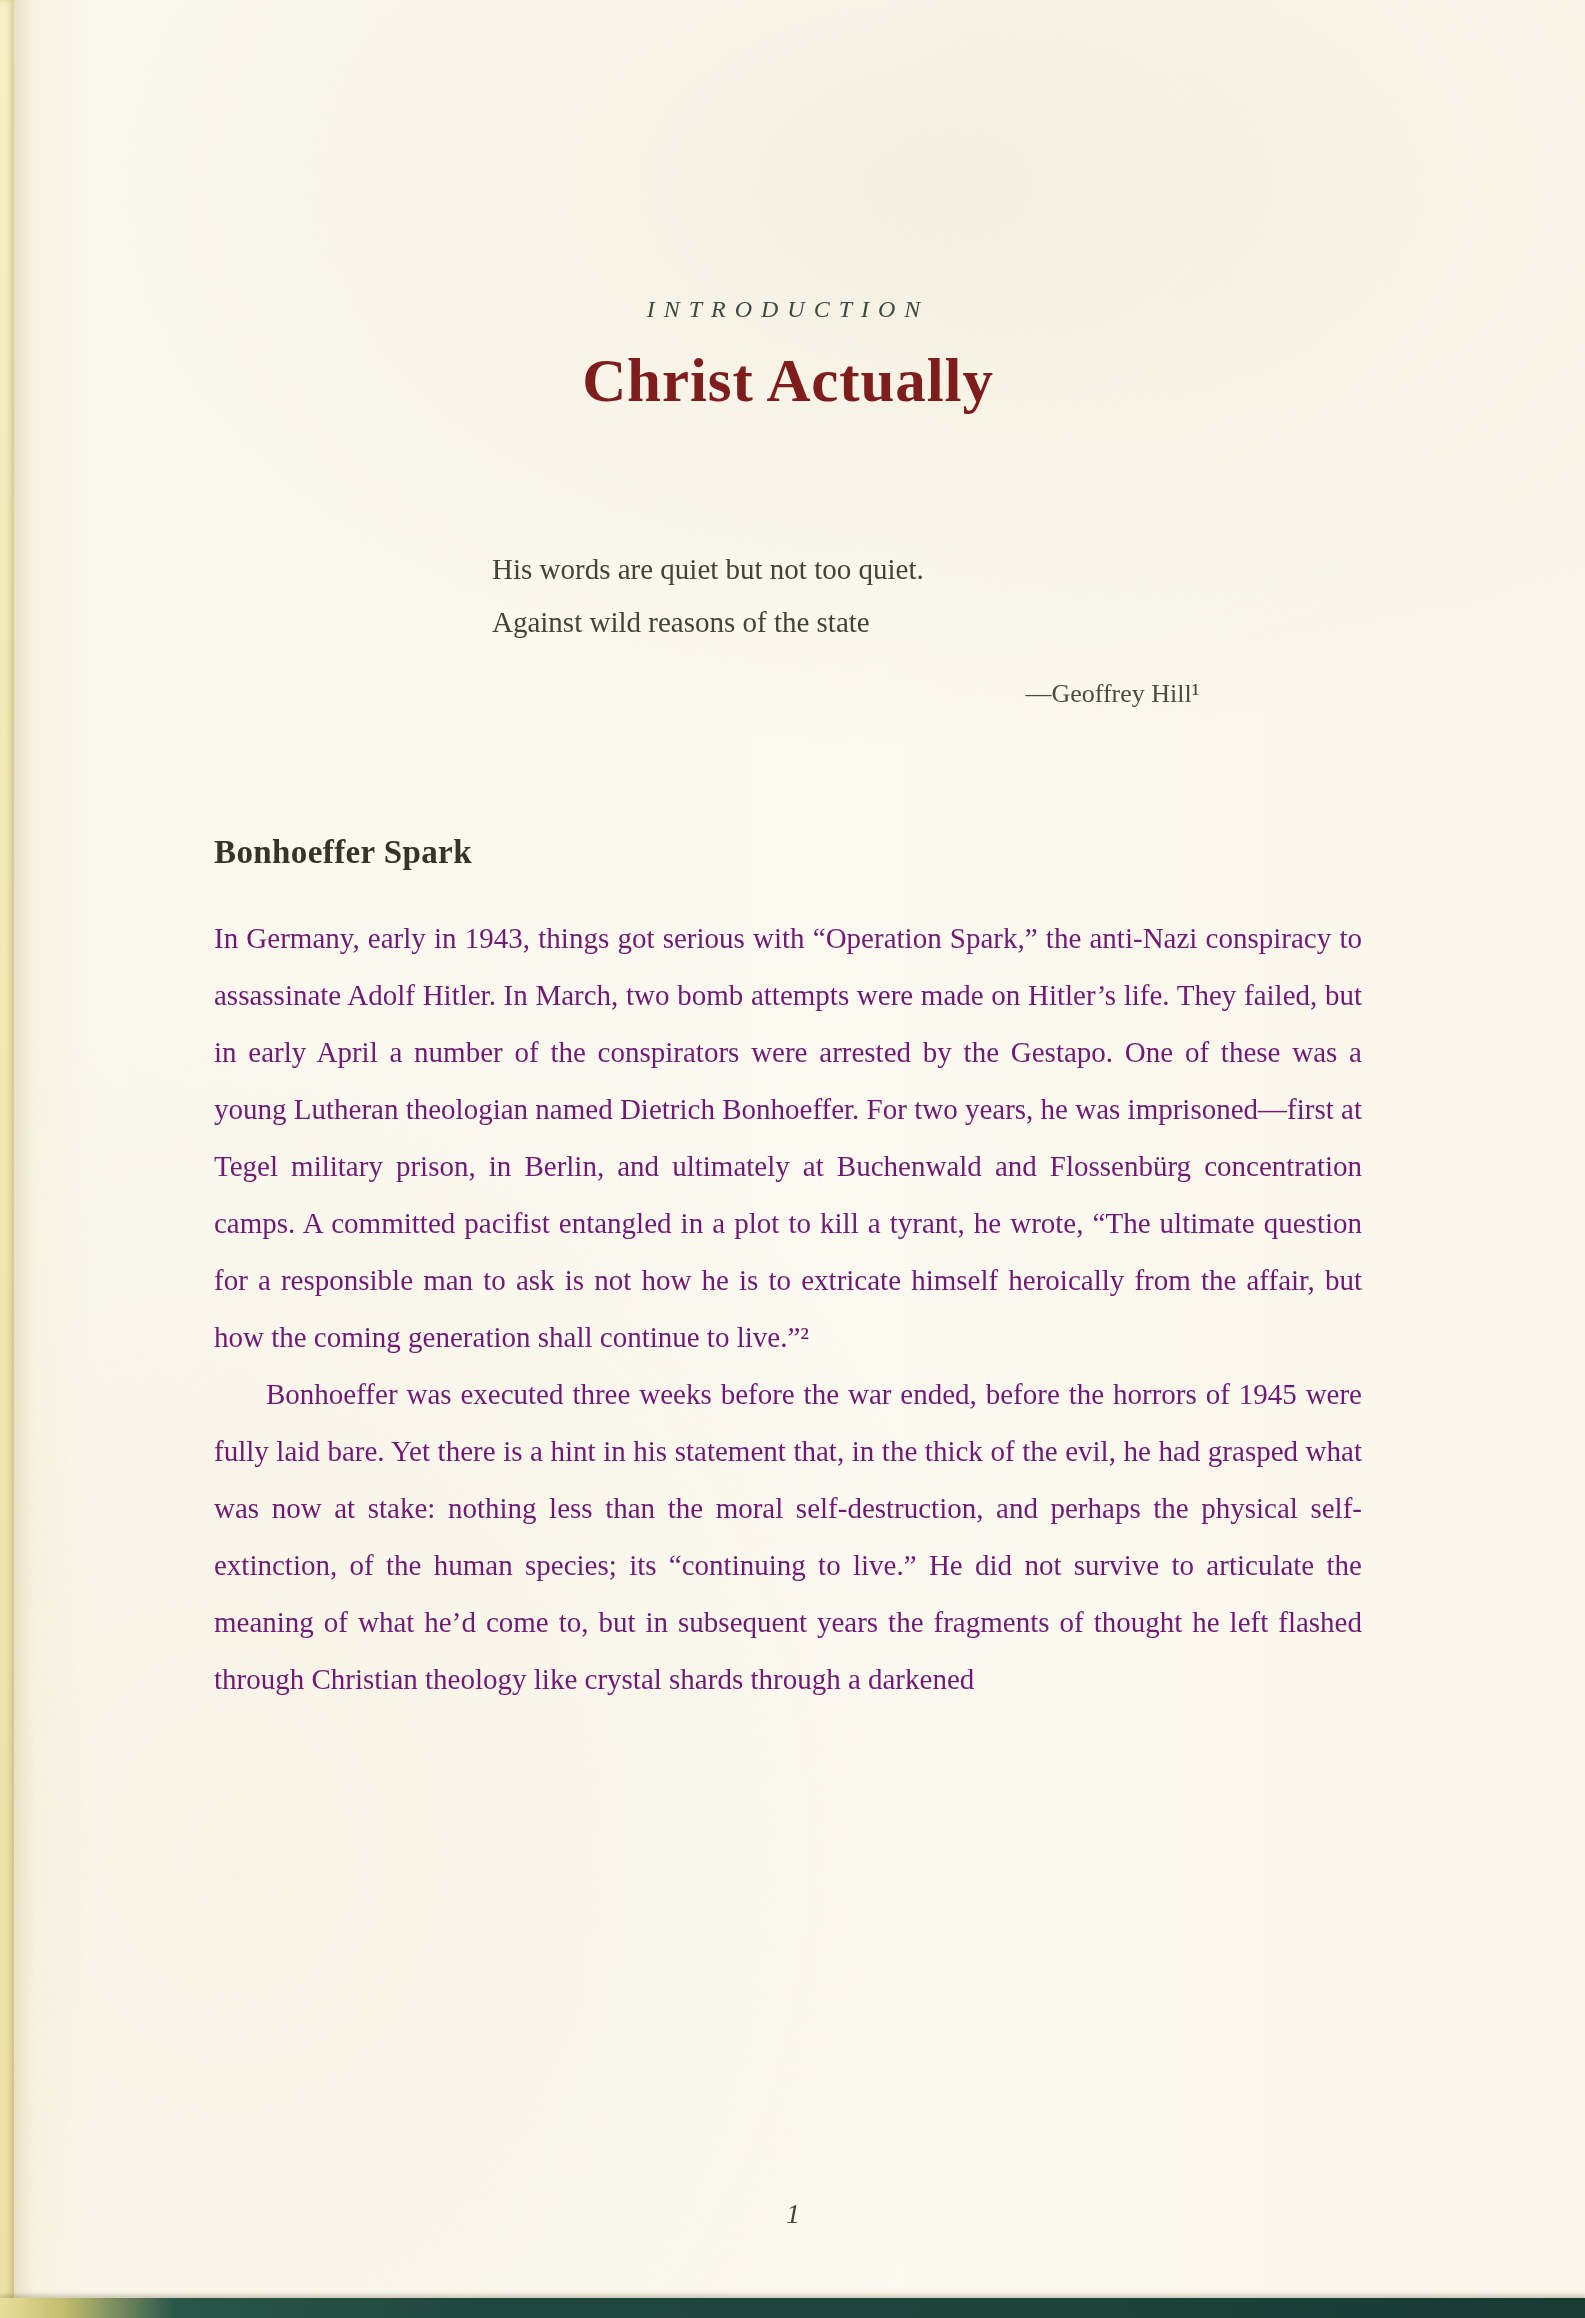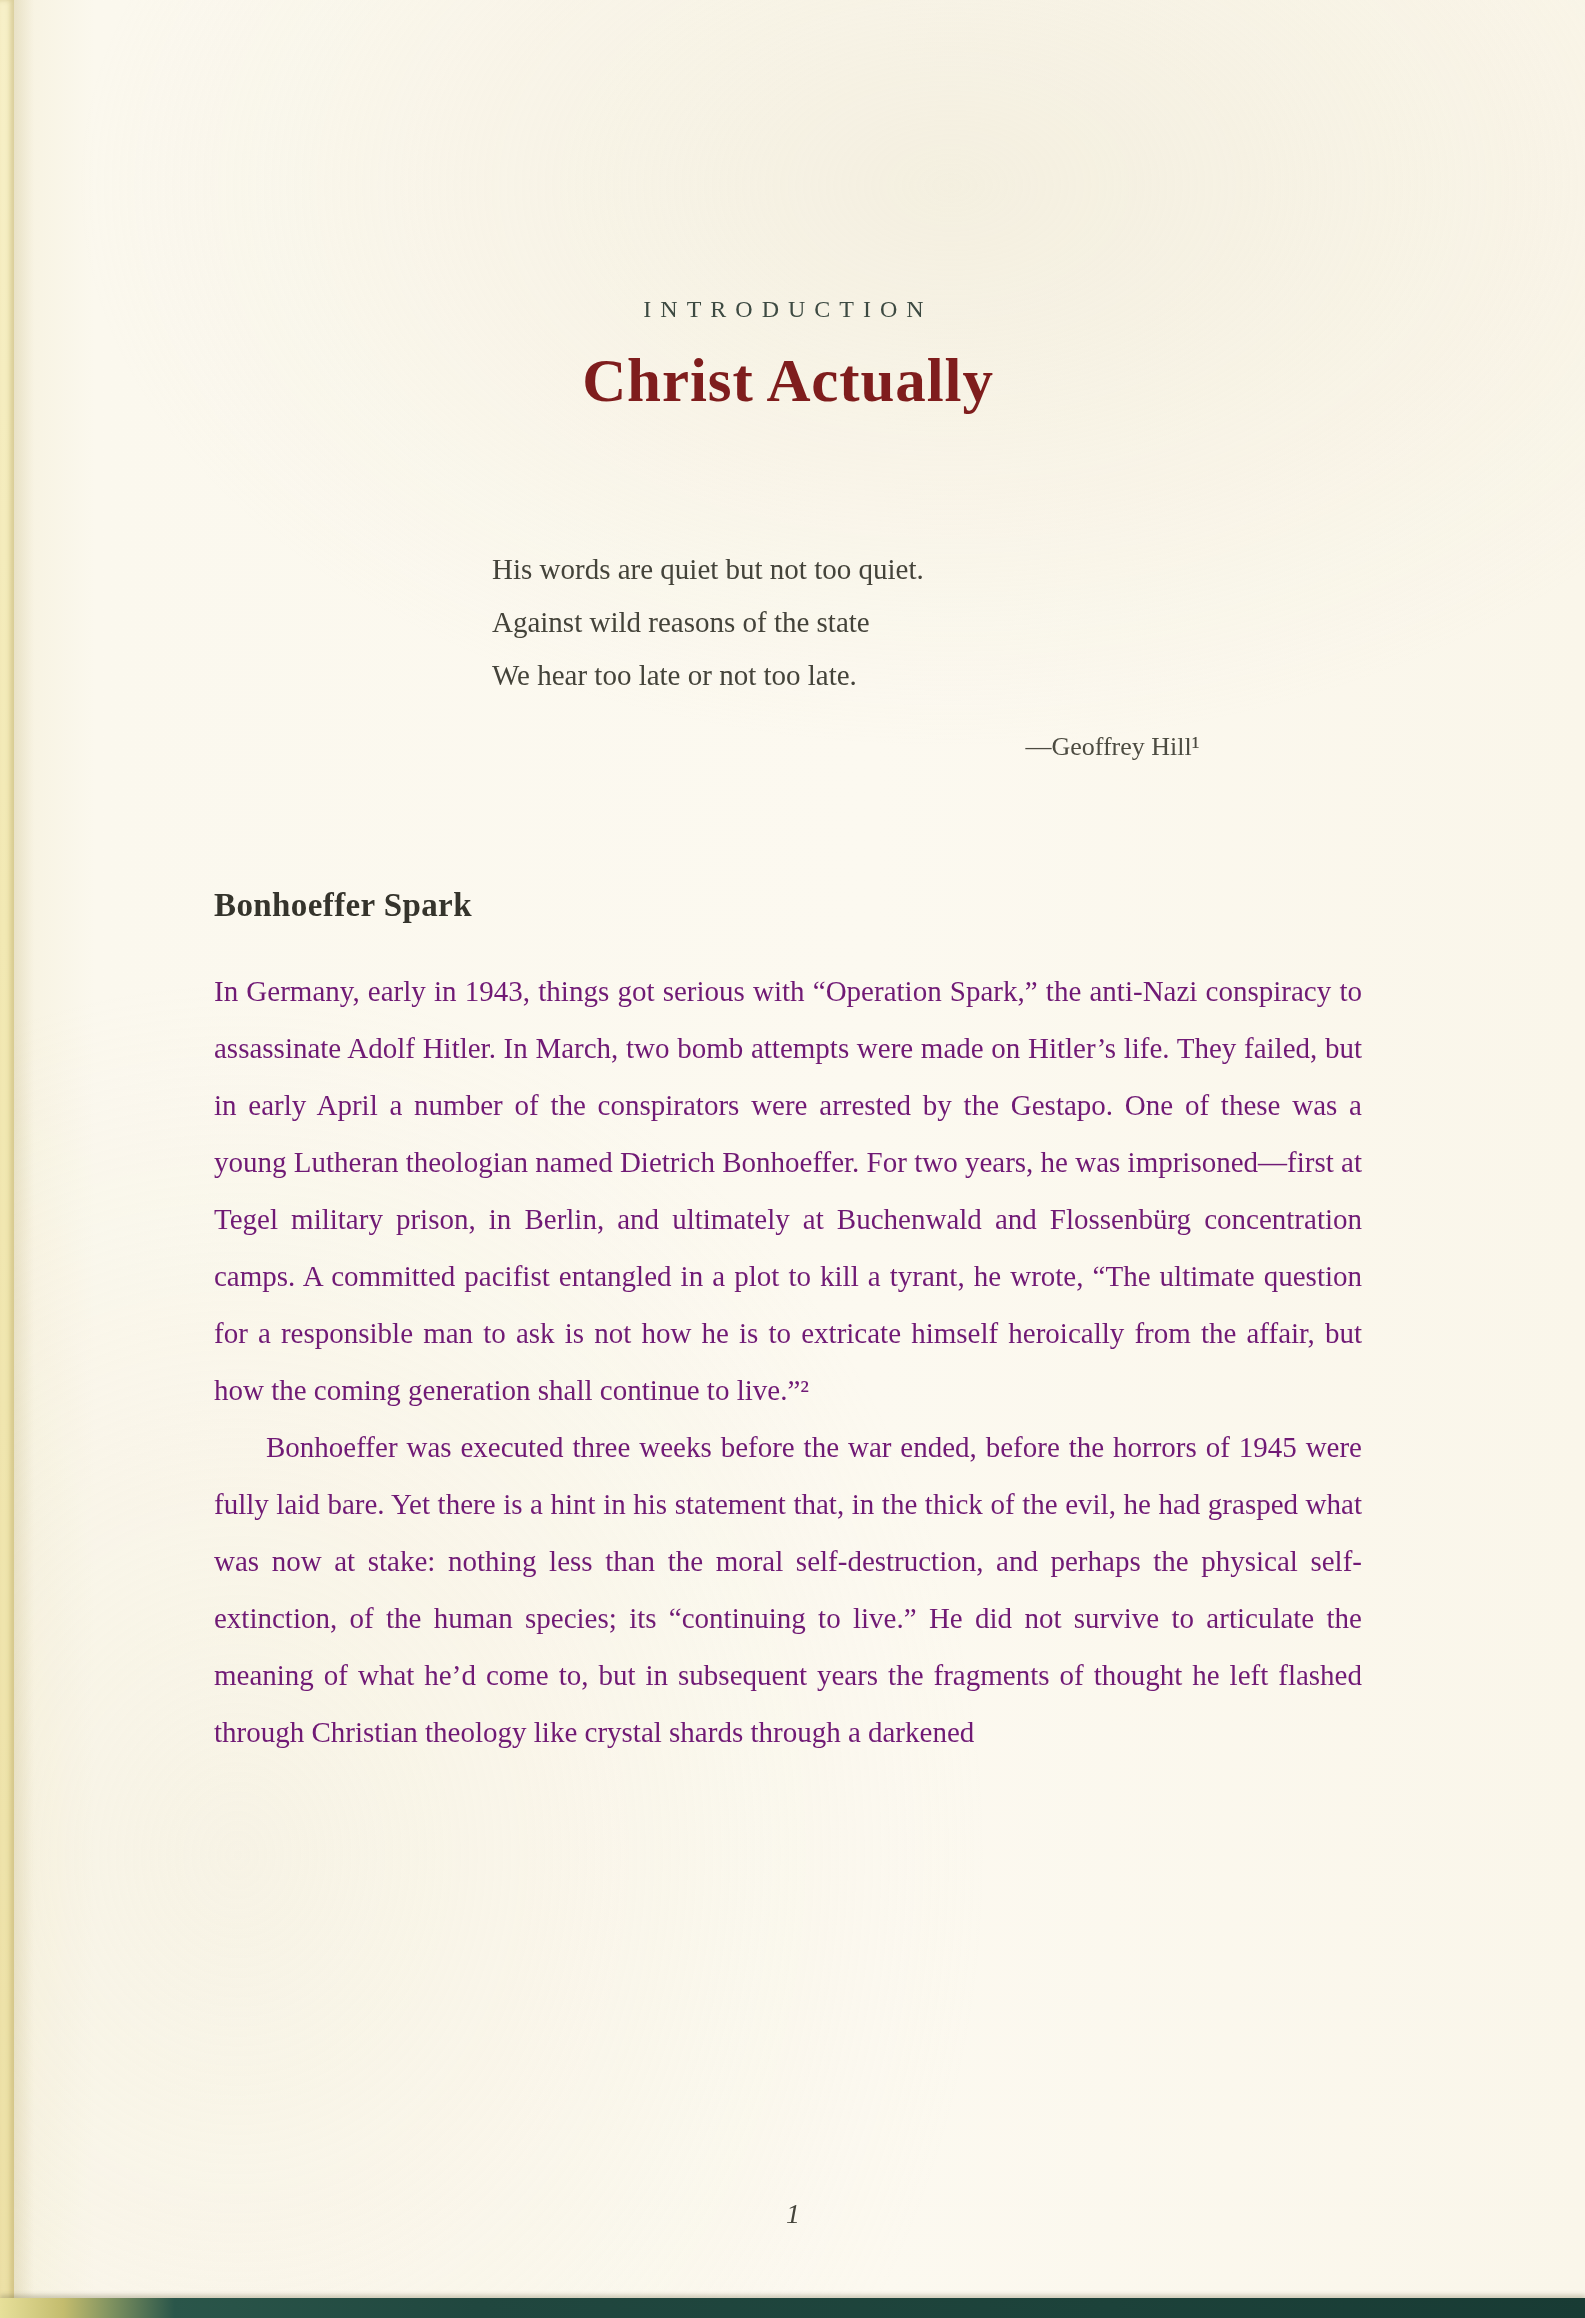--- a/index.html
+++ b/index.html
@@ -51,20 +51,21 @@
   }
 
   .kicker {
     margin-top: 296px;
     text-align: center;
     font-size: 24px;
     letter-spacing: 9px;
     color: #3d4a42;
     font-variant: small-caps;
     text-transform: uppercase;
+    font-style: italic;
   }
 
   .title {
     margin: 23px 0 0 0;
     text-align: center;
     font-size: 61px;
     font-weight: 700;
     letter-spacing: 0.9px;
     color: #7f1d1d;
   }
@@ -127,21 +128,20 @@
 
   <div class="content">
 
     <div class="kicker">INTRODUCTION</div>
 
     <h1 class="title">Christ Actually</h1>
 
     <div class="epigraph">
       <div>His words are quiet but not too quiet.</div>
       <div>Against wild reasons of the state</div>
-      <div>We hear too late or not too late.</div>
       <div class="attribution">—Geoffrey Hill¹</div>
     </div>
 
     <h2 class="section-heading">Bonhoeffer Spark</h2>
 
     <p class="body-paragraph flush">In Germany, early in 1943, things got serious with “Operation Spark,” the anti-Nazi conspiracy to assassinate Adolf Hitler. In March, two bomb attempts were made on Hitler’s life. They failed, but in early April a number of the conspirators were arrested by the Gestapo. One of these was a young Lutheran theologian named Dietrich Bonhoeffer. For two years, he was imprisoned—first at Tegel military prison, in Berlin, and ultimately at Buchenwald and Flossenbürg concentration camps. A committed pacifist entangled in a plot to kill a tyrant, he wrote, “The ultimate question for a responsible man to ask is not how he is to extricate himself heroically from the affair, but how the coming generation shall continue to live.”²</p>
 
     <p class="body-paragraph indented">Bonhoeffer was executed three weeks before the war ended, before the horrors of 1945 were fully laid bare. Yet there is a hint in his statement that, in the thick of the evil, he had grasped what was now at stake: nothing less than the moral self-destruction, and perhaps the physical self-extinction, of the human species; its “continuing to live.” He did not survive to articulate the meaning of what he’d come to, but in subsequent years the fragments of thought he left flashed through Christian theology like crystal shards through a darkened</p>
 
   </div>

